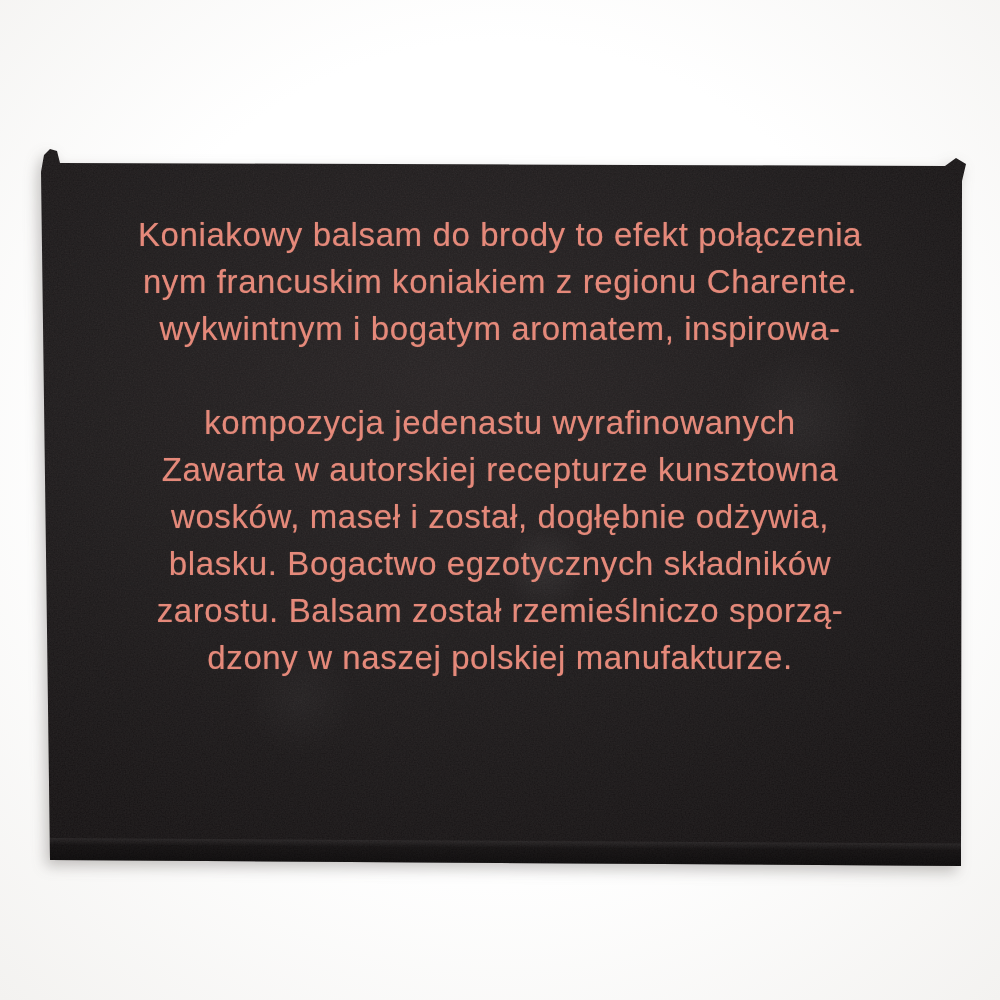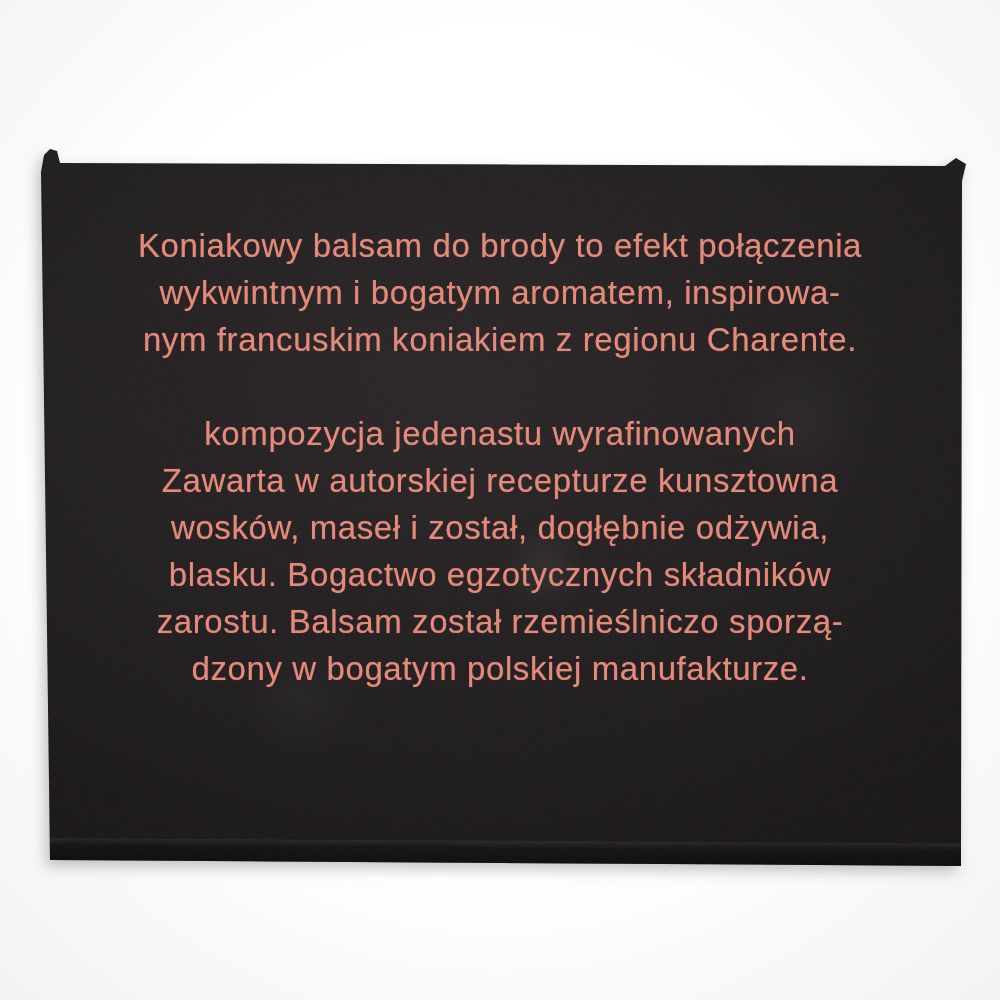--- a/index.html
+++ b/index.html
@@ -75,21 +75,21 @@
     width: 880px;
     top: 211px;
     text-align: center;
     color: var(--color-text, #e5897a);
     font-size: 33px;
     line-height: 47px;
     letter-spacing: 0.6px;
     font-weight: 400;
     text-shadow: 0 0 1px rgba(242, 158, 138, 0.45);
   }
-  .paragraph { margin: 11px; }
+  .paragraph { margin: 0; }
   .paragraph + .paragraph { margin-top: 47px; }
   .text-line { white-space: nowrap; }
 </style>
 </head>
 <body>
 
 <div class="photo">
   <div class="box-shadow-wrap">
     <div class="box">
 
@@ -99,28 +99,28 @@
           <feColorMatrix type="matrix" values="0 0 0 0 0.95  0 0 0 0 0.85  0 0 0 0 0.80  0 0 0 0.22 0"></feColorMatrix>
         </filter>
         <rect width="100%" height="100%" filter="url(#grain)"></rect>
       </svg>
 
       <div class="box-bottom-edge"></div>
 
       <div class="text-block">
         <div class="paragraph">
           <div class="text-line">Koniakowy balsam do brody to efekt połączenia</div>
+          <div class="text-line">nym francuskim koniakiem z regionu Charente.</div>
           <div class="text-line">wykwintnym i bogatym aromatem, inspirowa-</div>
-          <div class="text-line">nym francuskim koniakiem z regionu Charente.</div>
         </div>
         <div class="paragraph">
           <div class="text-line">kompozycja jedenastu wyrafinowanych</div>
           <div class="text-line">Zawarta w autorskiej recepturze kunsztowna</div>
           <div class="text-line">wosków, maseł i został, dogłębnie odżywia,</div>
           <div class="text-line">blasku. Bogactwo egzotycznych składników</div>
           <div class="text-line">zarostu. Balsam został rzemieślniczo sporzą-</div>
-          <div class="text-line">dzony w bogatym polskiej manufakturze.</div>
+          <div class="text-line">dzony w naszej polskiej manufakturze.</div>
         </div>
       </div>
 
     </div>
   </div>
 </div>
 
 </body></html>

